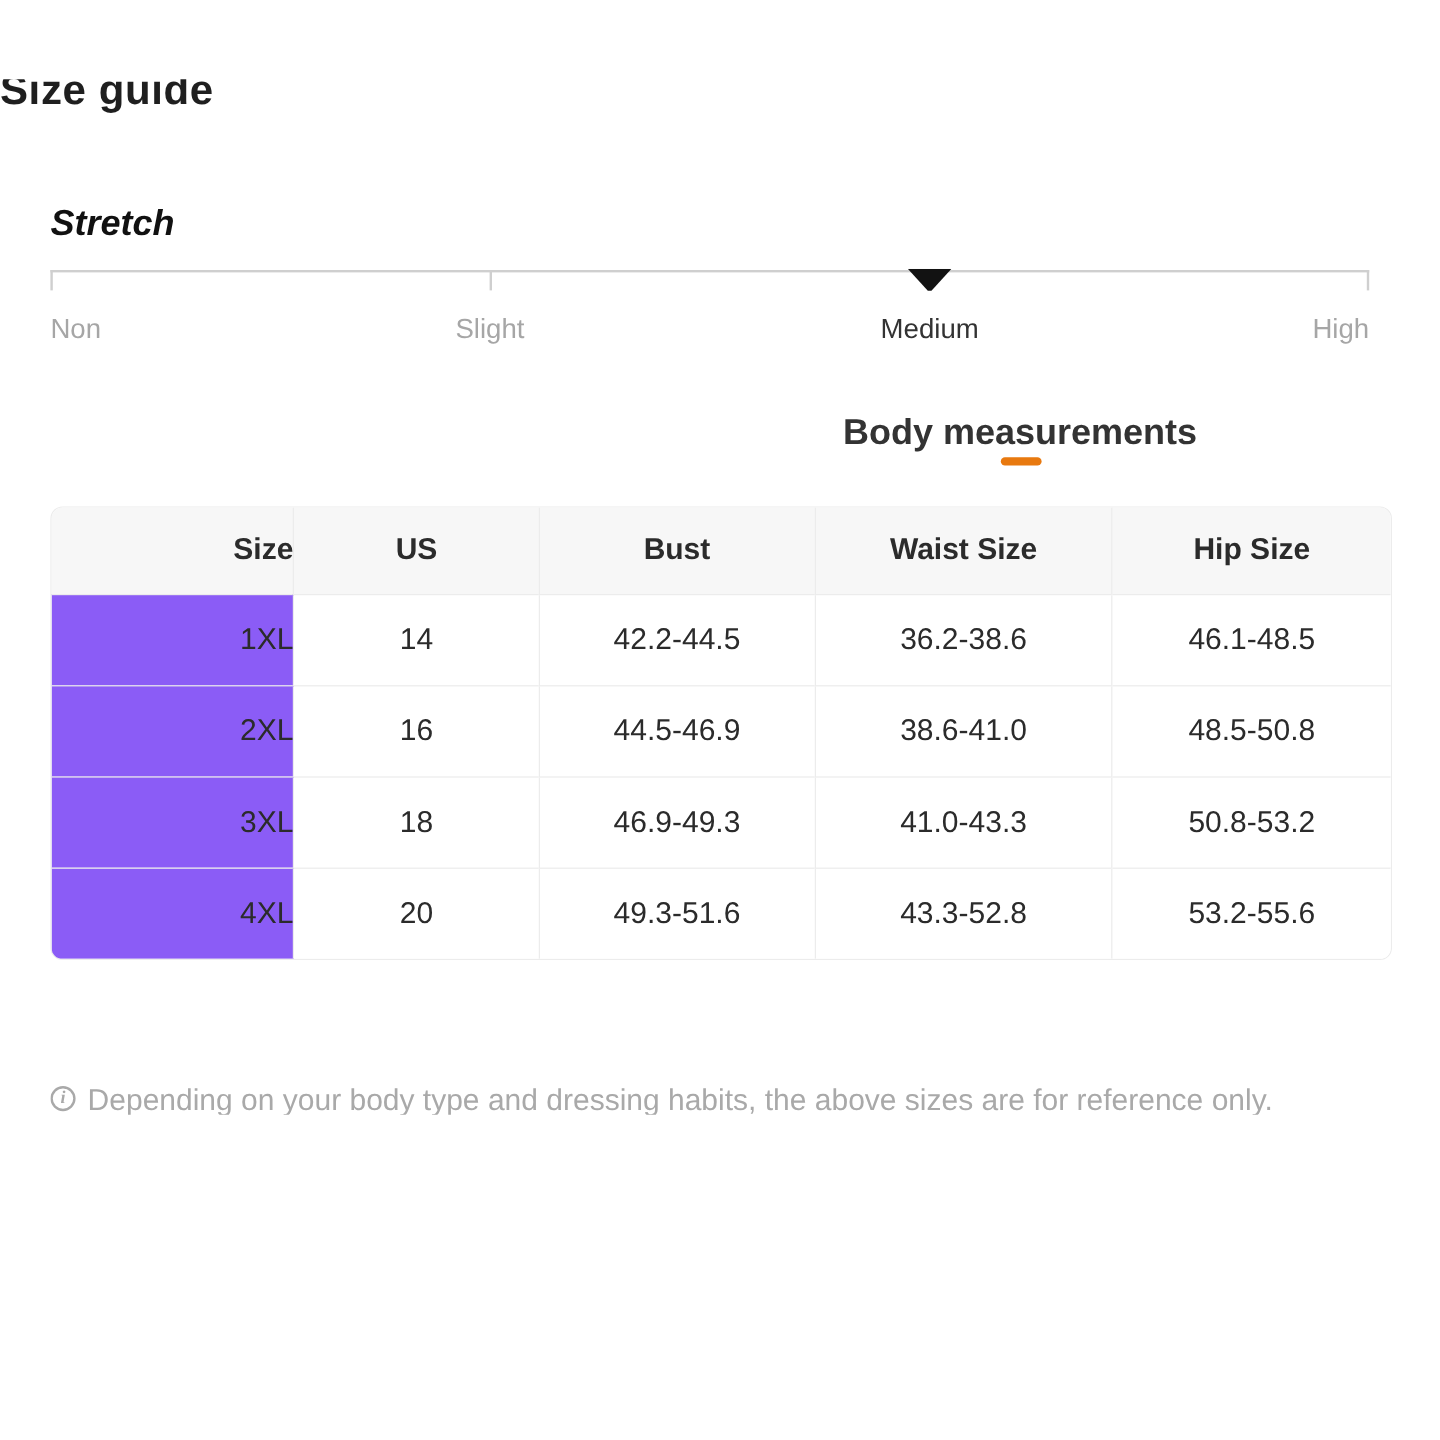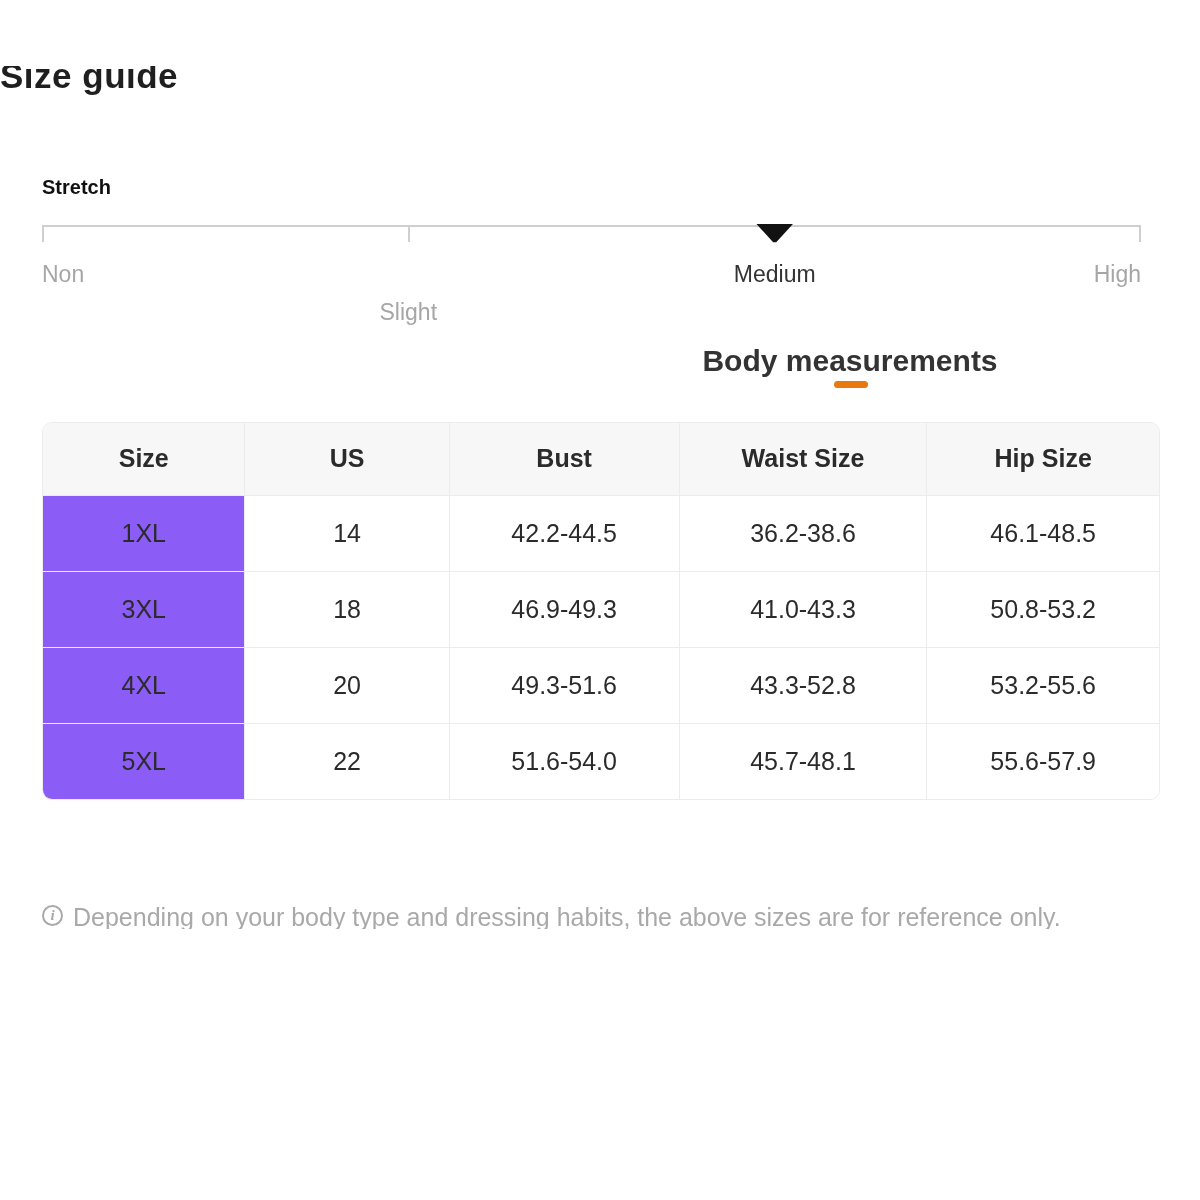--- a/index.html
+++ b/index.html
@@ -12,38 +12,38 @@
     overflow: hidden;
   }
   .title-clip h1 {
     font-size: 35px; line-height: 40px; font-weight: bold; color: #1f1f1f;
     text-align: left; margin-top: -10px; letter-spacing: 0.5px;
   }
 
   
   .stretch-label {
     position: absolute; top: 170px; left: 42px;
-    font-size: 20px; line-height: 34px; font-weight: bold; color: #111;
+    font-size: 30px; line-height: 34px; font-weight: bold; color: #111; font-style: italic;
   }
   .scale { position: absolute; top: 225px; left: 42px; width: 1099px; height: 70px; }
   .scale .track { position: absolute; top: 0; left: 0; width: 100%; height: 2px; background: #cfcfcf; }
   .scale .tick { position: absolute; top: 0; width: 2px; height: 17px; background: #cfcfcf; }
   .tick.t0 { left: 0; }
   .tick.t1 { left: 33.33%; }
   .tick.t3 { right: 0; }
   .scale .indicator {
     position: absolute; top: -1px; left: 66.67%; width: 38px; height: 19px;
     transform: translateX(-50%);
     background: #121212;
     clip-path: polygon(2% 0, 98% 0, 54% 96%, 46% 96%);
   }
   .scale-labels { position: absolute; top: 257px; left: 42px; width: 1099px; height: 36px; font-size: 23px; line-height: 34px; color: #a6a6a6; }
   .scale-labels .lvl { position: absolute; white-space: nowrap; }
   .lvl.l0 { left: 0; }
-  .lvl.l1 { left: 33.33%; transform: translateX(-50%); margin-top: 38px; }
+  .lvl.l1 { left: 33.33%; transform: translateX(-50%); }
   .lvl.l2 { left: 66.67%; transform: translateX(-50%); color: #333; text-align: center; }
   .lvl.l3 { right: 0; }
 
   
   .bm-tab {
     position: absolute; top: 342px; left: 850px; transform: translateX(-50%);
     font-size: 30px; line-height: 38px; font-weight: bold; color: #333;
     white-space: nowrap; cursor: pointer;
   }
   .bm-underline {
@@ -58,21 +58,21 @@
     background: #fff;
   }
   table.size-table { width: 100%; border-collapse: collapse; table-layout: fixed; }
   .size-table th, .size-table td {
     text-align: center; vertical-align: middle;
     font-size: 25px; color: #2b2b2b;
     border-left: 1px solid #ececec; border-top: 1px solid #ececec;
   }
   .size-table th { height: 72px; font-weight: bold; background: #f7f7f7; border-top: none; }
   .size-table td { height: 76px; font-weight: normal; background: #ffffff; }
-  .size-table th:first-child, .size-table td:first-child { border-left: none; }
+  .size-table th:first-child, .size-table td:first-child { border-left: none; text-align: right; }
   .size-table td.size-col { background: #8b5cf6; font-weight: normal; }
 
   
   .footer-clip {
     position: absolute; top: 902px; left: 42px; width: 1120px; height: 27px;
     overflow: hidden;
   }
   .footer-inner { display: flex; align-items: flex-start; gap: 10px; }
   .info-icon {
     flex: 0 0 auto; width: 21px; height: 21px; margin-top: 3px;
@@ -128,40 +128,40 @@
     </thead>
     <tbody>
       <tr>
         <td class="size-col">1XL</td>
         <td>14</td>
         <td>42.2-44.5</td>
         <td>36.2-38.6</td>
         <td>46.1-48.5</td>
       </tr>
       <tr>
+        <td class="size-col">2XL</td>
+        <td>16</td>
+        <td>44.5-46.9</td>
+        <td>38.6-41.0</td>
+        <td>48.5-50.8</td>
+      </tr>
+      <tr>
         <td class="size-col">3XL</td>
         <td>18</td>
         <td>46.9-49.3</td>
         <td>41.0-43.3</td>
         <td>50.8-53.2</td>
       </tr>
       <tr>
         <td class="size-col">4XL</td>
         <td>20</td>
         <td>49.3-51.6</td>
         <td>43.3-52.8</td>
         <td>53.2-55.6</td>
       </tr>
-      <tr>
-        <td class="size-col">5XL</td>
-        <td>22</td>
-        <td>51.6-54.0</td>
-        <td>45.7-48.1</td>
-        <td>55.6-57.9</td>
-      </tr>
     </tbody>
   </table>
 </div>
 
 <div class="footer-clip">
   <div class="footer-inner">
     <span class="info-icon">i</span>
     <span class="footer-note">Depending on your body type and dressing habits, the above sizes are for reference only.</span>
   </div>
 </div>

